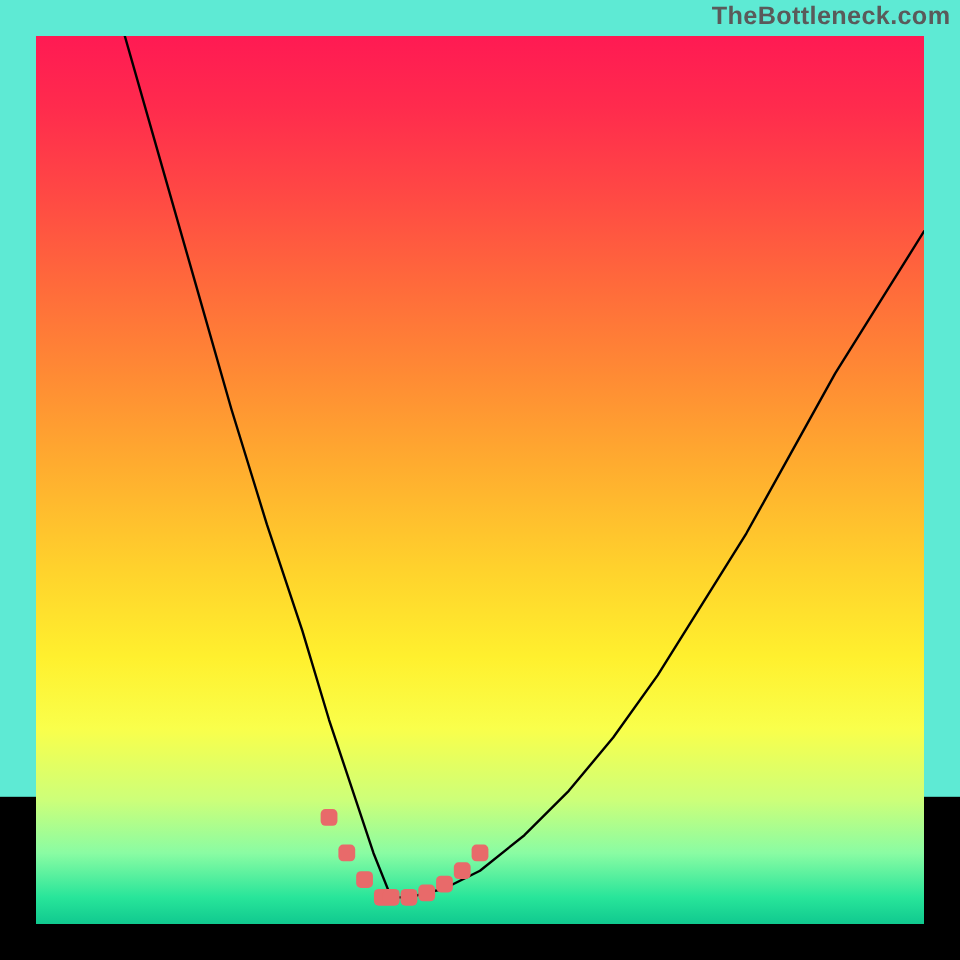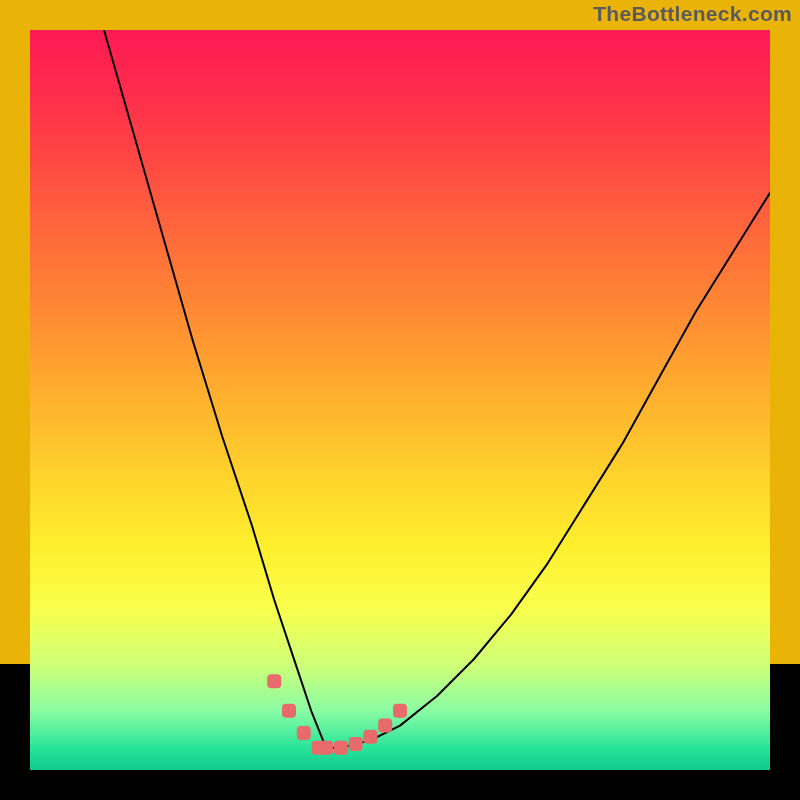--- a/index.html
+++ b/index.html
@@ -8,21 +8,21 @@
     width: 800px;
     height: 800px;
     background: #000;
     overflow: hidden;
     font-family: Arial, Helvetica, sans-serif;
   }
   .frame {
     position: relative;
     width: 800px;
     height: 664px;
-    background: #eab308;
+    background: #5eead4;
   }
   .watermark {
     position: absolute;
     top: 2px;
     right: 8px;
     font-size: 21px;
     font-weight: 600;
     color: #5a5a5a;
     letter-spacing: 0.3px;
     z-index: 30;

